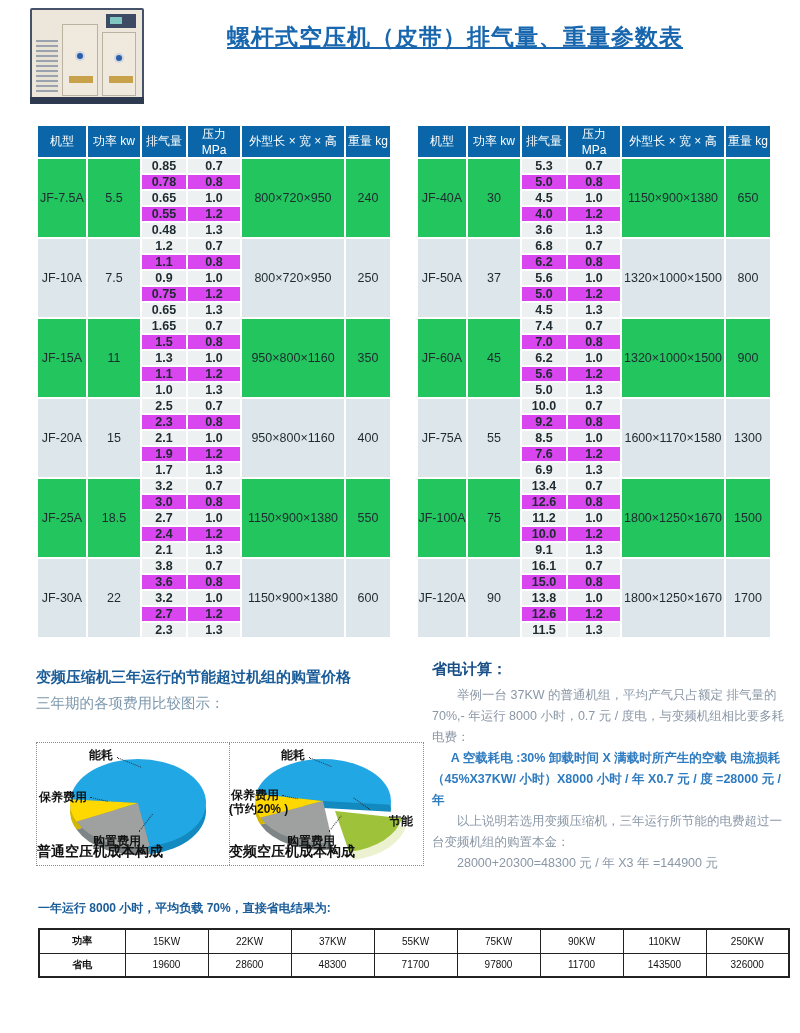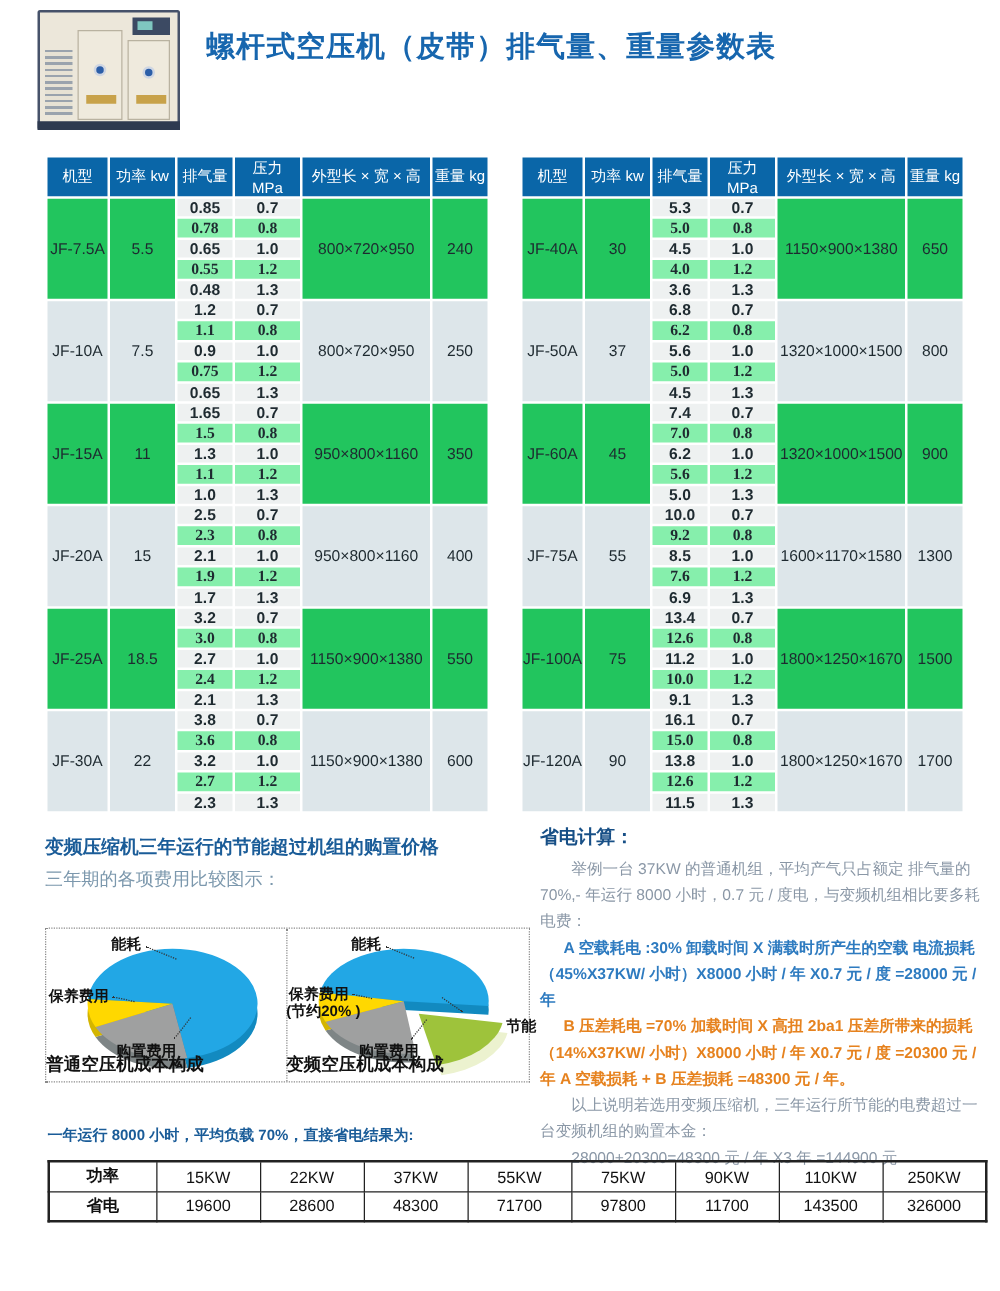--- a/index.html
+++ b/index.html
@@ -1,21 +1,21 @@
 <!DOCTYPE html>
 <html><head>
 <meta charset="utf-8">
 <style>
   * { margin:0; padding:0; box-sizing:border-box; }
   body { font-family:"Liberation Sans", sans-serif; background:#ffffff; }
   .page { position:relative; width:800px; height:1033px; background:#ffffff; overflow:hidden; }
 
   
-  .title { position:absolute; left:165px; top:22px; width:580px; text-align:left;
-           font-size:23px; font-weight:bold; color:#1766ae; letter-spacing:1px; }
+  .title { position:absolute; left:165px; top:22px; width:580px; text-align:center;
+           font-size:23px; font-weight:bold; color:#1766ae; letter-spacing:1px;text-decoration:underline; }
 
   
   .photo { position:absolute; left:30px; top:8px; width:114px; height:96px;
            background:#ece7da; border:2px solid #46526a; border-radius:2px; }
   .photo .base { position:absolute; left:-2px; bottom:-2px; width:114px; height:7px; background:#2e3a50; }
   .photo .vent { position:absolute; left:4px; bottom:10px; width:22px; height:52px;
                  background:repeating-linear-gradient(#9aa3ad 0 2px, #e7e2d4 2px 5px); }
   .photo .panel { position:absolute; border:1px solid #b9b2a0; background:#efeadd; }
   .panel.p1 { left:30px; top:14px; width:36px; height:72px; }
   .panel.p2 { left:70px; top:22px; width:34px; height:64px; }
@@ -30,21 +30,21 @@
   .spec-wrap { position:absolute; top:124px; }
   .spec-left { left:36px; } .spec-right { left:416px; }
   table.spec { border-collapse:separate; border-spacing:2px; table-layout:fixed; }
   table.spec th { background:#0a66a8; color:#ffffff; font-weight:400; font-size:12px;
                   height:27px; text-align:center; padding:0 1px; }
   table.spec td { text-align:center; vertical-align:middle; font-size:12.5px;
                   color:#1e2a30; height:13.8px; padding:0; }
   td.row-dark  { background:#22c55e; }
   td.row-light { background:#dde6ea; }
   td.sub-a { background:#eef1f1; font-weight:600; }
-  td.sub-b { background:#86efac; font-weight:600;font-family:Liberation Serif, serif; }
+  td.sub-b { background:#d946ef; font-weight:600; }
   td.model { font-size:13px; }
 
   
   .mid-head  { position:absolute; left:36px; top:668px; font-size:15px; font-weight:bold; color:#1a5c98; }
   .mid-sub   { position:absolute; left:36px; top:694px; font-size:14.5px; color:#7c98ad; }
   .pie-box { position:absolute; left:36px; top:742px; width:388px; height:124px;
              border:1px dotted #8a8a8a; }
   .pie-divider { position:absolute; left:192px; top:0; height:100%; border-left:1px dotted #8a8a8a; }
   .pie-box svg { position:absolute; top:2px; }
   .pie1-svg { left:-4px; } .pie2-svg { left:188px; }
@@ -59,21 +59,21 @@
   .calc-head { font-size:15px; font-weight:bold; color:#174f86; margin-bottom:6px; }
   .calc p { font-size:12.5px; line-height:21px; }
   .calc .gray { color:#8a97a6; text-indent:2em; }
   .calc .blue { color:#2e7bc0; font-weight:bold; text-indent:1.5em; }
   .calc .orange { color:#e6821e; font-weight:bold; text-indent:1.5em; }
 
   
   .result-head { position:absolute; left:38px; top:900px; font-size:12px; font-weight:bold; color:#1a5c98; }
   .result-table-wrap { position:absolute; left:38px; top:928px; }
   table.result { border-collapse:collapse; }
-  table.result td { border:1px solid #222; text-align:center; font-size:13px; color:#111;
+  table.result td { border:1px solid #222; text-align:center; font-size:10px; color:#111;
                     height:24px; }
   table.result { border:2px solid #222; }
   td.rlabel { width:86px; font-weight:bold; }
   td.rval { width:83px; }
 </style>
 </head>
 <body>
 
 <div class="page">
 
@@ -462,30 +462,29 @@
       <path d="M98,56 L107.5,97.6 A68,42 0 0 1 35.4,72.4 Z" fill="#9fa0a0"></path>
       <path d="M98,56 L35.4,72.4 A68,42 0 0 1 31,48.7 Z" fill="#ffd800"></path>
     </svg>
     <div class="pie-label" style="left:244px; top:4px;">能耗</div>
     <div class="leader" style="left:272px; top:14px; width:24px; transform:rotate(22deg);"></div>
     <div class="pie-label" style="left:194px; top:44px;">保养费用</div>
     <div class="pie-label" style="left:192px; top:58px;">(节约20% )</div>
     <div class="leader" style="left:245px; top:52px; width:16px; transform:rotate(12deg);"></div>
     <div class="pie-label" style="left:250px; top:90px;">购置费用</div>
     <div class="leader" style="left:292px; top:88px; width:20px; transform:rotate(-52deg);"></div>
-    <div class="pie-label" style="left:368px; top:70px;">节能</div>
+    <div class="pie-label" style="left:352px; top:70px;">节能</div>
     <div class="leader" style="left:333px; top:66px; width:20px; transform:rotate(-145deg);"></div>
     <div class="pie-caption cap2">变频空压机成本构成</div>
   </div>
 
   <div class="calc">
     <div class="calc-head">省电计算：</div>
     <p class="gray">举例一台 37KW 的普通机组，平均产气只占额定 排气量的 70%,- 年运行 8000 小时，0.7 元 / 度电，与变频机组相比要多耗电费：</p>
     <p class="blue">A 空载耗电 :30% 卸载时间 X 满载时所产生的空载 电流损耗（45%X37KW/ 小时）X8000 小时 / 年 X0.7 元 / 度 =28000 元 / 年</p>
-    <p class="orange">B 压差耗电 =70% 加载时间 X 高扭 2ba1 压差所带来的损耗（14%X37KW/ 小时）X8000 小时 / 年 X0.7 元 / 度 =20300 元 / 年 A 空载损耗 + B 压差损耗 =48300 元 / 年。</p>
     <p class="gray">以上说明若选用变频压缩机，三年运行所节能的电费超过一台变频机组的购置本金：</p>
     <p class="gray">28000+20300=48300 元 / 年 X3 年 =144900 元</p>
   </div>
 
   <div class="result-head">一年运行 8000 小时，平均负载 70%，直接省电结果为:</div>
   <div class="result-table-wrap">
     <table class="result">
         <tbody>
           <tr>
             <td class="rlabel">功率</td>

